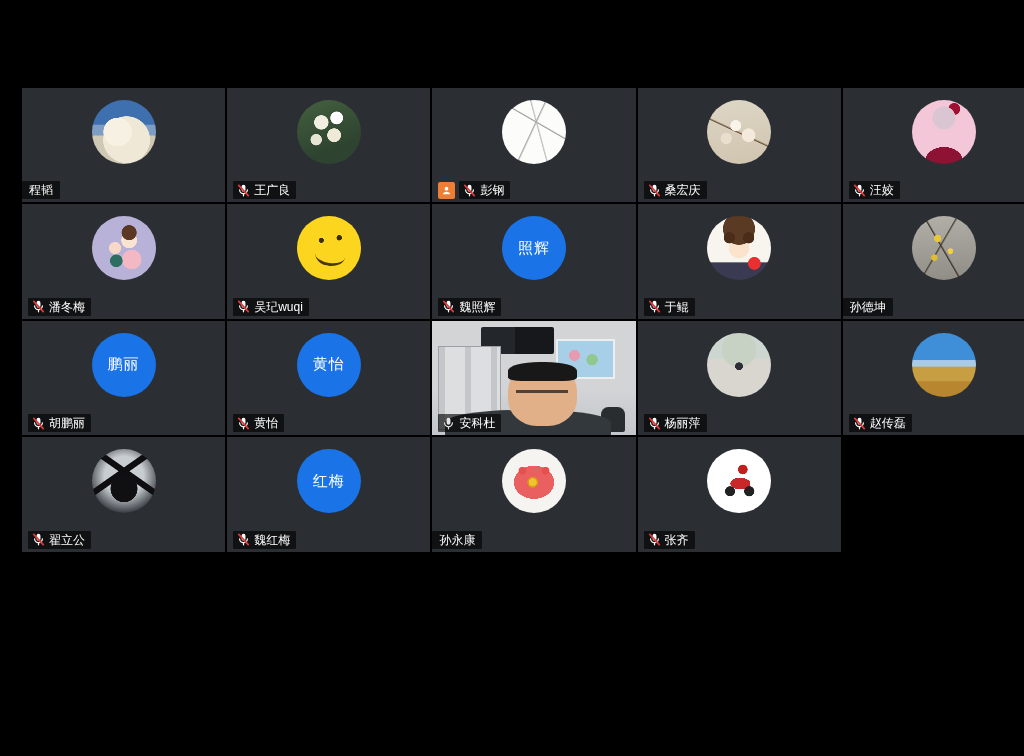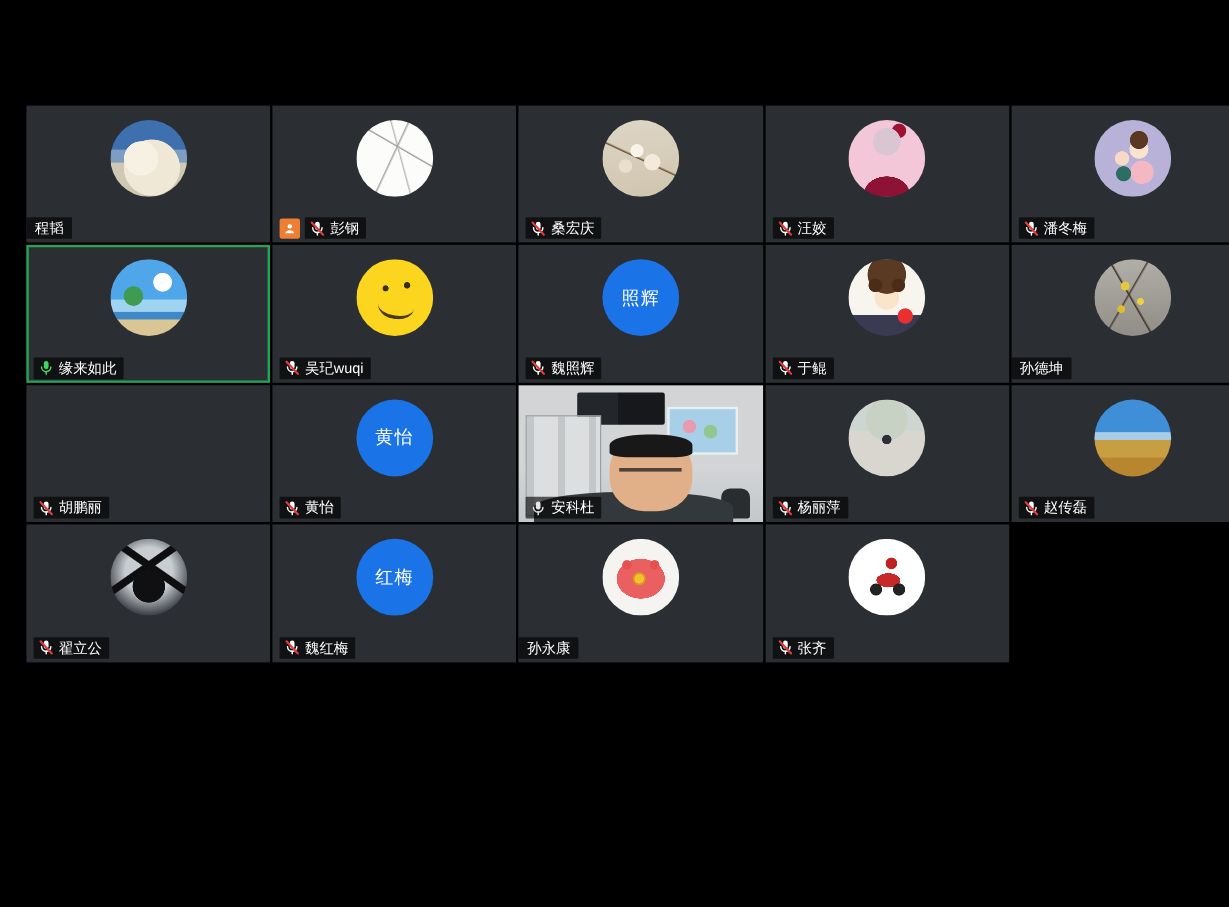--- a/index.html
+++ b/index.html
@@ -174,20 +174,36 @@
 
   <div class="cell">
     <div class="av av-sheep-photo"></div>
     <div class="plate flush">
       <span class="tag">
           <span class="nm">程韬</span>
         </span>
     </div>
   </div>
   <div class="cell">
+    <div class="av av-white-flowers-photo"></div>
+    <div class="plate">
+      <span class="tag">
+          <span class="mic muted">
+            <svg viewBox="0 0 16 16">
+              <rect class="b" x="5.6" y="1" width="4.8" height="8.4" rx="2.4"></rect>
+              <path class="a" d="M3.2 7.2a4.8 4.8 0 0 0 9.6 0"></path>
+              <line class="a" x1="8" y1="12" x2="8" y2="14.6"></line>
+              <line class="s" x1="2.2" y1="1.8" x2="13.8" y2="14.2"></line>
+            </svg>
+          </span>
+          <span class="nm">王广良</span>
+        </span>
+    </div>
+  </div>
+  <div class="cell">
     <div class="av av-sketch-drawing"></div>
     <div class="plate">
       <span class="badge">
           <svg viewBox="0 0 16 16">
             <circle cx="8" cy="5.3" r="2.7"></circle>
             <path d="M2.6 13.6a5.5 4.6 0 0 1 10.8 0z"></path>
           </svg>
         </span>
       <span class="tag">
           <span class="mic muted">
@@ -244,36 +260,20 @@
               <rect class="b" x="5.6" y="1" width="4.8" height="8.4" rx="2.4"></rect>
               <path class="a" d="M3.2 7.2a4.8 4.8 0 0 0 9.6 0"></path>
               <line class="a" x1="8" y1="12" x2="8" y2="14.6"></line>
               <line class="s" x1="2.2" y1="1.8" x2="13.8" y2="14.2"></line>
             </svg>
           </span>
           <span class="nm">潘冬梅</span>
         </span>
     </div>
   </div>
-  <div class="cell active">
-    <div class="av av-beach-photo"></div>
-    <div class="plate">
-      <span class="tag">
-          <span class="mic speaking">
-            <svg viewBox="0 0 16 16">
-              <rect class="b" x="5.6" y="1" width="4.8" height="8.4" rx="2.4"></rect>
-              <path class="a" d="M3.2 7.2a4.8 4.8 0 0 0 9.6 0"></path>
-              <line class="a" x1="8" y1="12" x2="8" y2="14.6"></line>
-              <line class="s" x1="2.2" y1="1.8" x2="13.8" y2="14.2"></line>
-            </svg>
-          </span>
-          <span class="nm">缘来如此</span>
-        </span>
-    </div>
-  </div>
   <div class="cell">
     <div class="av av-smiley"></div>
     <div class="plate">
       <span class="tag">
           <span class="mic muted">
             <svg viewBox="0 0 16 16">
               <rect class="b" x="5.6" y="1" width="4.8" height="8.4" rx="2.4"></rect>
               <path class="a" d="M3.2 7.2a4.8 4.8 0 0 0 9.6 0"></path>
               <line class="a" x1="8" y1="12" x2="8" y2="14.6"></line>
               <line class="s" x1="2.2" y1="1.8" x2="13.8" y2="14.2"></line>
@@ -320,20 +320,23 @@
   </div>
   <div class="cell">
     <div class="av av-branch-photo"></div>
     <div class="plate flush">
       <span class="tag">
           <span class="nm">孙德坤</span>
         </span>
     </div>
   </div>
   <div class="cell">
+    <div class="av av-initials">
+        <span class="av-txt">鹏丽</span>
+      </div>
     <div class="plate">
       <span class="tag">
           <span class="mic muted">
             <svg viewBox="0 0 16 16">
               <rect class="b" x="5.6" y="1" width="4.8" height="8.4" rx="2.4"></rect>
               <path class="a" d="M3.2 7.2a4.8 4.8 0 0 0 9.6 0"></path>
               <line class="a" x1="8" y1="12" x2="8" y2="14.6"></line>
               <line class="s" x1="2.2" y1="1.8" x2="13.8" y2="14.2"></line>
             </svg>
           </span>

